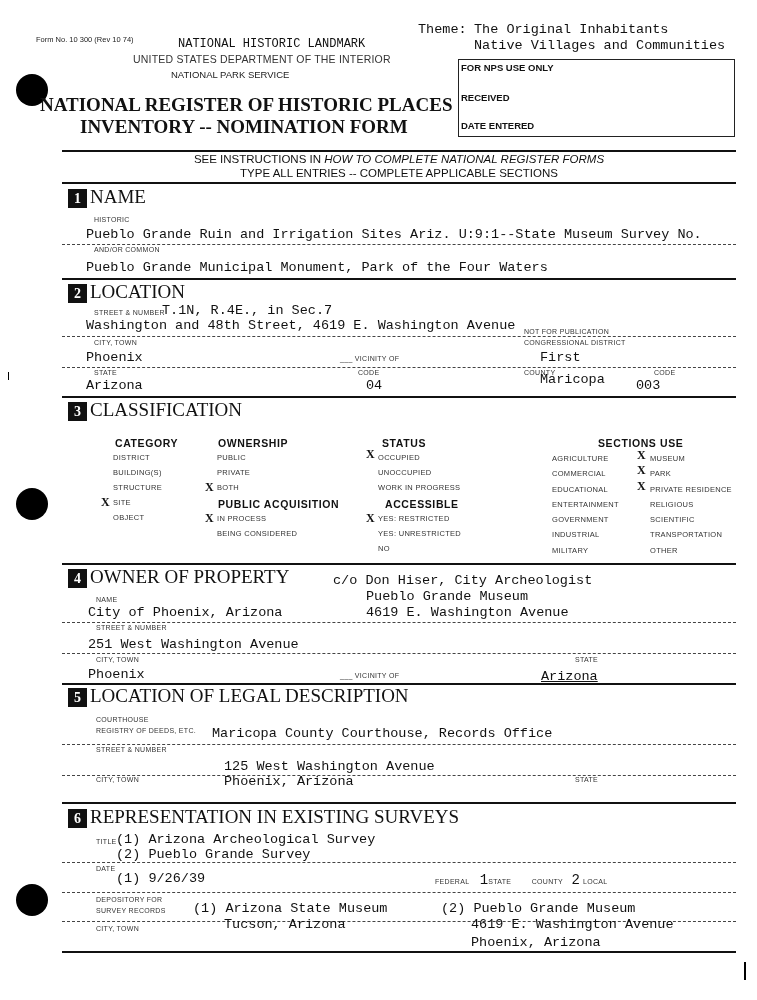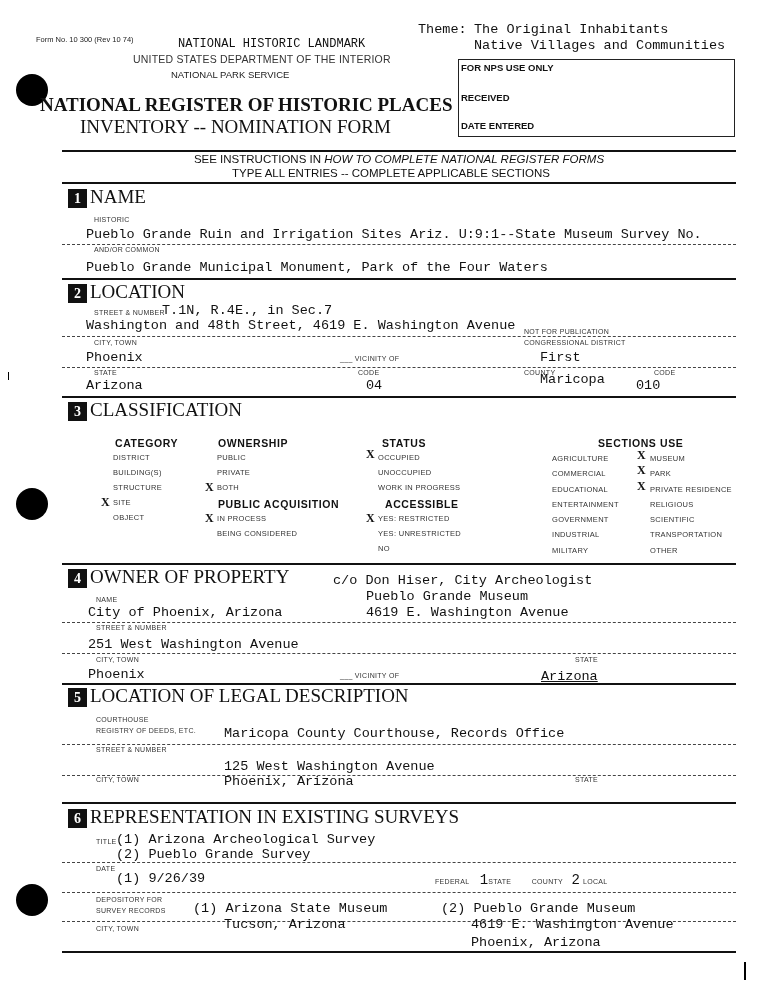--- a/index.html
+++ b/index.html
@@ -24,37 +24,37 @@
 
 <div class="hole" style="left:16px;top:74px;"></div>
 <div class="hole" style="left:16px;top:488px;"></div>
 <div class="hole" style="left:16px;top:884px;"></div>
 
 <div class="abs small" style="left:36px;top:35px;font-size:7.5px;">Form No. 10 300 (Rev 10 74)</div>
 <div class="abs" style="left:178px;top:37px;font-size:12px;font-family:'Liberation Mono',monospace;">NATIONAL HISTORIC LANDMARK</div>
 <div class="abs" style="left:133px;top:53px;font-size:10.5px;letter-spacing:0.2px;color:#333;">UNITED STATES DEPARTMENT OF THE INTERIOR</div>
 <div class="abs" style="left:171px;top:69px;font-size:9.5px;color:#222;">NATIONAL PARK SERVICE</div>
 <div class="abs serif" style="left:40px;top:94px;font-size:19px;font-weight:bold;white-space:nowrap;">NATIONAL REGISTER OF HISTORIC PLACES</div>
-<div class="abs serif" style="left:80px;top:116px;font-size:19px;font-weight:normal;white-space:nowrap;">INVENTORY -- NOMINATION FORM</div>
+<div class="abs serif" style="left:80px;top:116px;font-size:19px;font-weight:bold;white-space:nowrap;">INVENTORY -- NOMINATION FORM</div>
 
 <div class="abs mono" style="left:418px;top:22px;">Theme:</div>
 <div class="abs mono" style="left:474px;top:22px;">The Original Inhabitants</div>
 <div class="abs mono" style="left:474px;top:38px;">Native Villages and Communities</div>
 
 <div class="abs" style="left:458px;top:59px;width:275px;height:76px;border:1.5px solid #222;">
   <div class="abs" style="left:2px;top:2px;font-size:9.5px;font-weight:bold;">FOR NPS USE ONLY</div>
   <div class="abs" style="left:2px;top:32px;font-size:9.5px;font-weight:bold;">RECEIVED</div>
   <div class="abs" style="left:2px;top:60px;font-size:9.5px;font-weight:bold;">DATE ENTERED</div>
 </div>
 
 <div class="hr thick" style="left:62px;top:150px;width:674px;"></div>
 <div class="abs" style="left:62px;top:153px;width:674px;text-align:center;font-size:11.5px;white-space:nowrap;">
   <span>SEE INSTRUCTIONS IN </span><i>HOW TO COMPLETE NATIONAL REGISTER FORMS</i>
 </div>
-<div class="abs" style="left:54px;top:167px;width:674px;text-align:center;font-size:11.5px;white-space:nowrap;">TYPE ALL ENTRIES -- COMPLETE APPLICABLE SECTIONS</div>
+<div class="abs" style="left:62px;top:167px;width:674px;text-align:center;font-size:11.5px;white-space:nowrap;">TYPE ALL ENTRIES -- COMPLETE APPLICABLE SECTIONS</div>
 <div class="hr thick" style="left:62px;top:182px;width:674px;"></div>
 
 <div class="abs" style="left:68px;top:186px;">
   <span class="sec-num">1</span><span class="sec-title">NAME</span>
 </div>
 <div class="abs tiny" style="left:94px;top:216px;">HISTORIC</div>
 <div class="abs mono" style="left:86px;top:227px;">Pueblo Grande Ruin and Irrigation Sites  Ariz. U:9:1--State Museum Survey No.</div>
 <div class="hr dash" style="left:62px;top:244px;width:674px;"></div>
 <div class="abs tiny" style="left:94px;top:246px;">AND/OR COMMON</div>
 <div class="abs mono" style="left:86px;top:260px;">Pueblo Grande Municipal Monument, Park of the Four Waters</div>
@@ -74,21 +74,21 @@
 <div class="abs tiny" style="left:340px;top:355px;">___ <span>VICINITY OF</span></div>
 <div class="abs mono" style="left:540px;top:350px;">First</div>
 <div class="hr dash" style="left:62px;top:367px;width:674px;"></div>
 <div class="abs tiny" style="left:94px;top:369px;">STATE</div>
 <div class="abs tiny" style="left:358px;top:369px;">CODE</div>
 <div class="abs tiny" style="left:524px;top:369px;">COUNTY</div>
 <div class="abs tiny" style="left:654px;top:369px;">CODE</div>
 <div class="abs mono" style="left:86px;top:378px;">Arizona</div>
 <div class="abs mono" style="left:366px;top:378px;">04</div>
 <div class="abs mono" style="left:540px;top:372px;">Maricopa</div>
-<div class="abs mono" style="left:636px;top:378px;">010</div>
+<div class="abs mono" style="left:636px;top:378px;">003</div>
 <div class="hr thick" style="left:62px;top:396px;width:674px;"></div>
 
 <div class="abs" style="left:68px;top:399px;">
   <span class="sec-num">3</span><span class="sec-title">CLASSIFICATION</span>
 </div>
 
 <div class="abs cls-head" style="left:115px;top:437px;">CATEGORY</div>
 <div class="abs" style="left:100px;top:453px;">
   <div style="height:15px;position:relative;">
       <span class="x abs" style="left:-2px;top:-3px;"></span>
@@ -240,21 +240,21 @@
 <div class="abs mono" style="left:88px;top:667px;">Phoenix</div>
 <div class="abs tiny" style="left:340px;top:672px;">___ <span>VICINITY OF</span></div>
 <div class="abs mono" style="left:541px;top:669px;text-decoration:underline;">Arizona</div>
 <div class="hr thick" style="left:62px;top:683px;width:674px;"></div>
 
 <div class="abs" style="left:68px;top:685px;">
   <span class="sec-num">5</span><span class="sec-title">LOCATION OF LEGAL DESCRIPTION</span>
 </div>
 <div class="abs tiny" style="left:96px;top:716px;">COURTHOUSE</div>
 <div class="abs tiny" style="left:96px;top:727px;">REGISTRY OF DEEDS, ETC.</div>
-<div class="abs mono" style="left:224px;top:726px;">Maricopa County Courthouse, Records Office</div>
+<div class="abs mono" style="left:212px;top:726px;">Maricopa County Courthouse, Records Office</div>
 <div class="hr dash" style="left:62px;top:744px;width:674px;"></div>
 <div class="abs tiny" style="left:96px;top:746px;">STREET &amp; NUMBER</div>
 <div class="abs mono" style="left:224px;top:759px;">125 West Washington Avenue</div>
 <div class="hr dash" style="left:62px;top:775px;width:674px;"></div>
 <div class="abs tiny" style="left:96px;top:776px;">CITY, TOWN</div>
 <div class="abs mono" style="left:224px;top:774px;">Phoenix, Arizona</div>
 <div class="abs tiny" style="left:575px;top:776px;">STATE</div>
 <div class="hr thick" style="left:62px;top:802px;width:674px;"></div>
 
 <div class="abs" style="left:68px;top:806px;">

